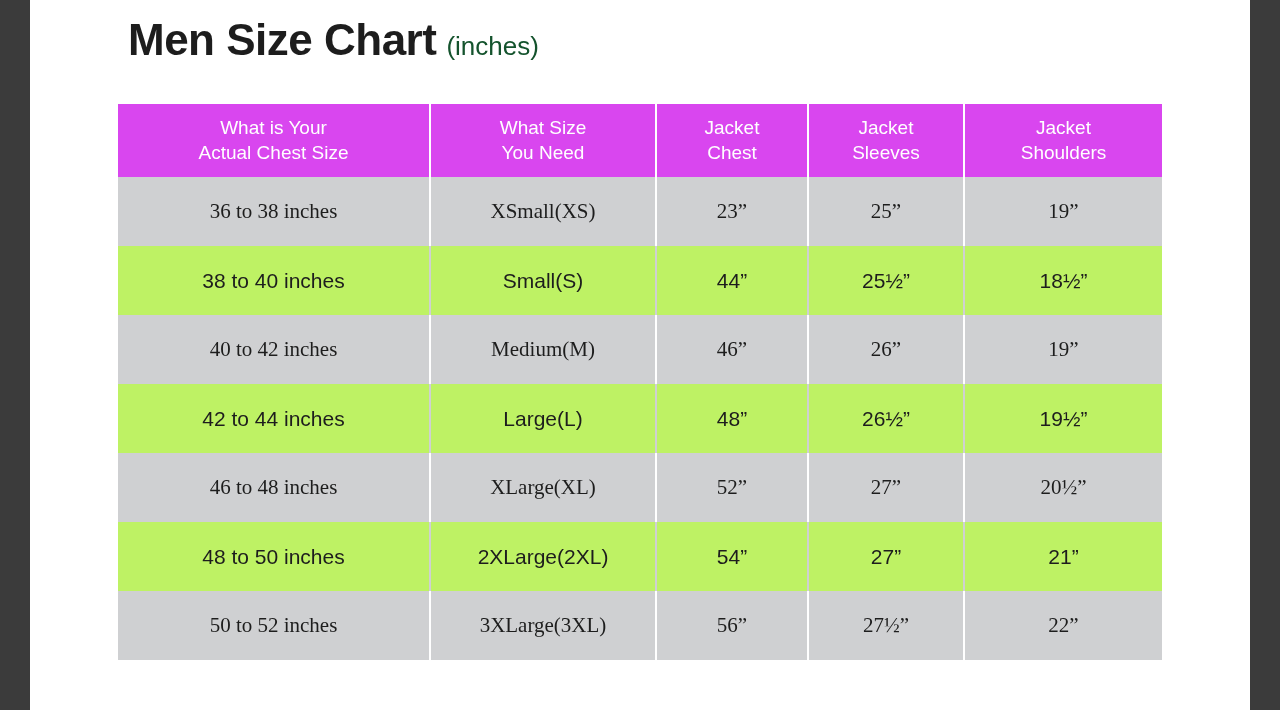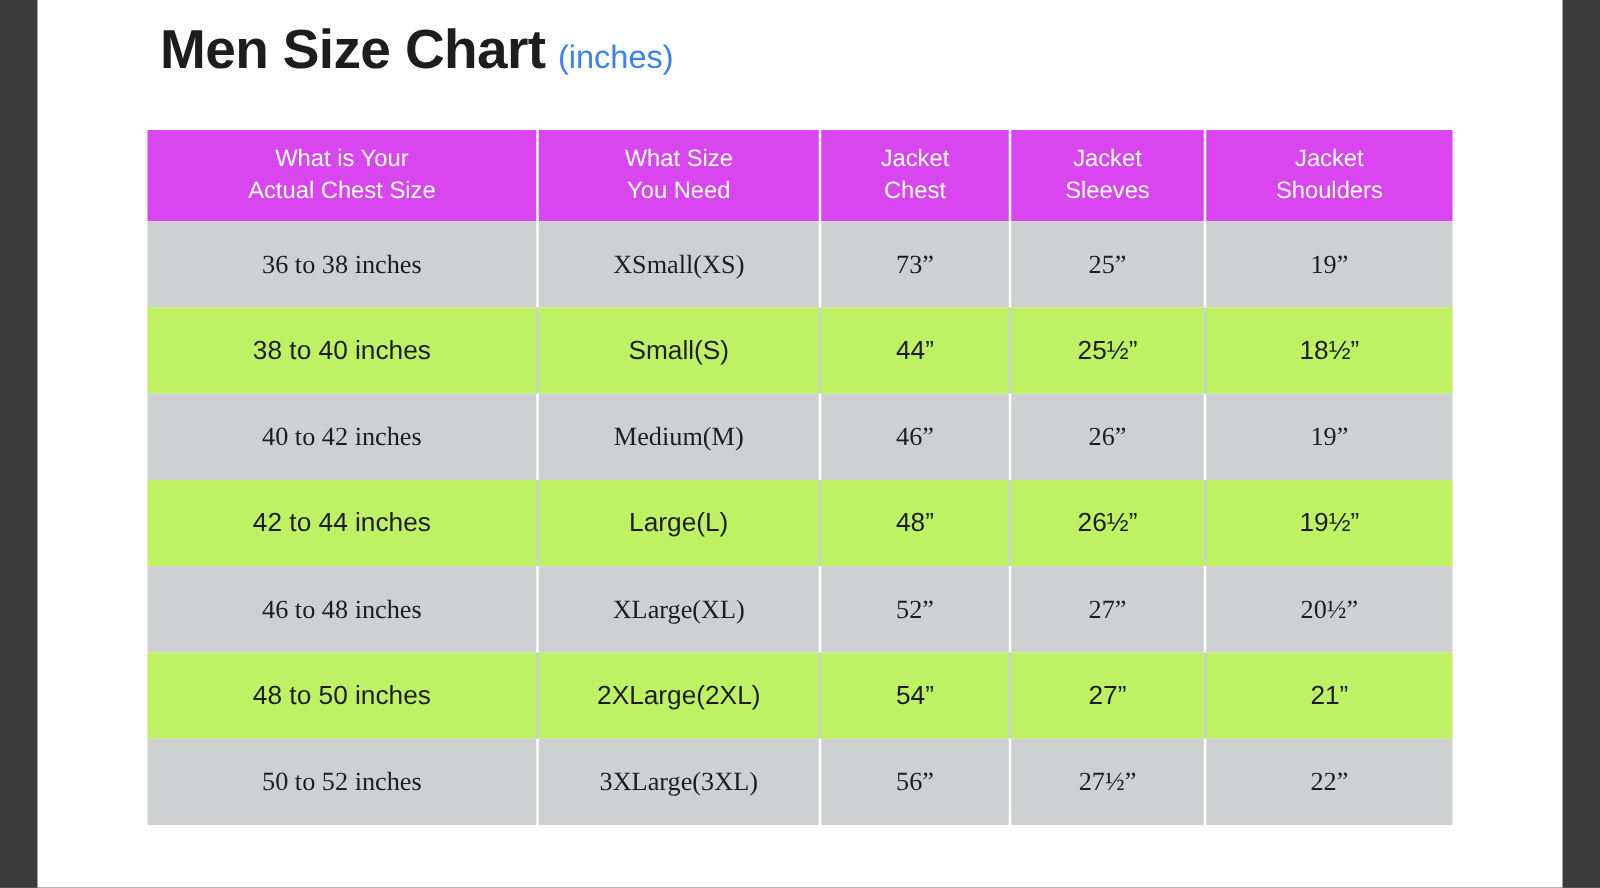--- a/index.html
+++ b/index.html
@@ -47,21 +47,21 @@
   }
   .title-main {
     font-size: 44px;
     font-weight: bold;
     color: #1d1d1d;
     letter-spacing: -0.5px;
     line-height: 1;
   }
   .title-sub {
     font-size: 26px;
-    color: #3b82f6;
+    color: #14532d;
     margin-left: 10px;
     line-height: 1;
   }
 
   table.size-chart {
     position: absolute;
     left: 88px;
     top: 104px;
     width: 1044px;
     border-collapse: collapse;
@@ -144,21 +144,21 @@
           <th>
             <div>Jacket</div>
             <div>Shoulders</div>
           </th>
         </tr>
       </thead>
       <tbody>
         <tr class="shaded">
           <td>36 to 38 inches</td>
           <td>XSmall(XS)</td>
-          <td>73”</td>
+          <td>23”</td>
           <td>25”</td>
           <td>19”</td>
         </tr>
         <tr class="plain">
           <td>38 to 40 inches</td>
           <td>Small(S)</td>
           <td>44”</td>
           <td>25½”</td>
           <td>18½”</td>
         </tr>

